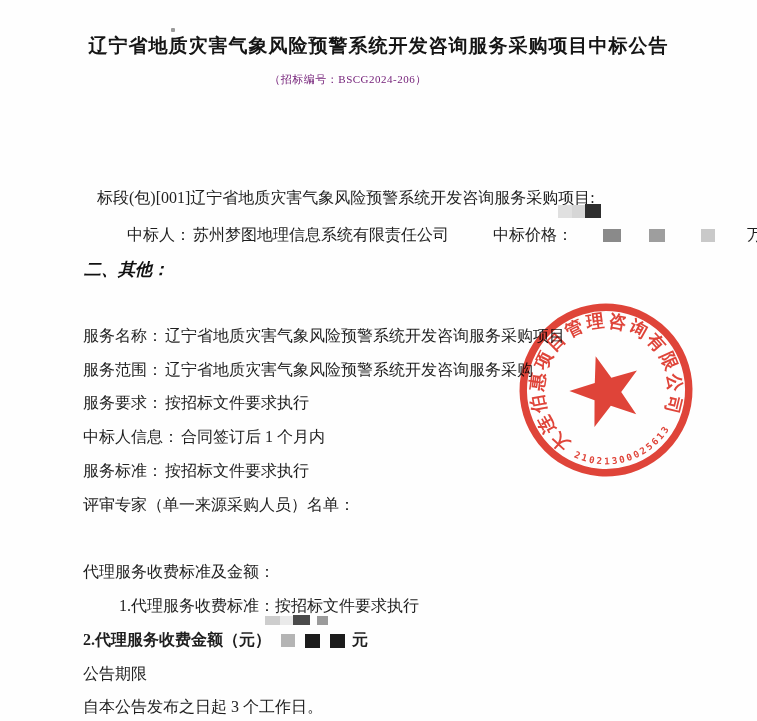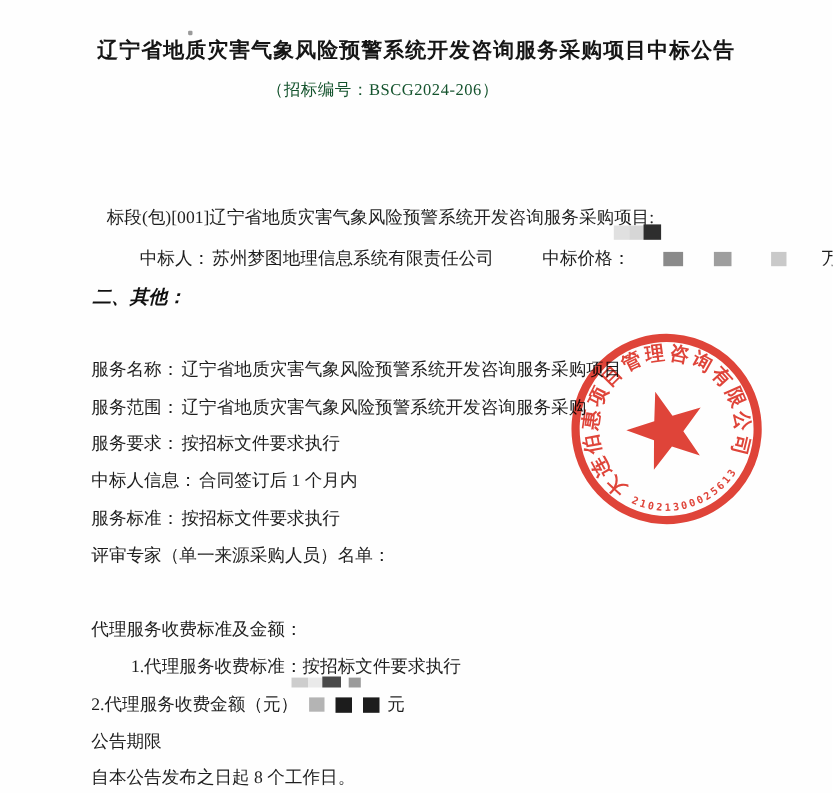--- a/index.html
+++ b/index.html
@@ -2,21 +2,21 @@
 <html><head>
 <meta charset="utf-8">
 <style>
   html,body{margin:0;padding:0;background:#ffffff;}
   .page{
     position:relative;width:757px;height:721px;background:#fefefe;
     font-family:"Liberation Serif","DejaVu Serif",serif;color:#1e1e1e;overflow:hidden;
   }
   .abs{position:absolute;white-space:nowrap;}
   .title{top:33px;left:0;width:757px;text-align:center;font-size:19px;font-weight:700;letter-spacing:1px;color:#151515;}
-  .subtitle{top:72px;left:0;width:696px;text-align:center;font-size:15px;letter-spacing:.5px;color:#14532d;}
+  .subtitle{top:72px;left:0;width:696px;text-align:center;font-size:11px;letter-spacing:.5px;color:#701a75;}
   .sec-heading{font-size:17px;font-weight:700;font-family:"Liberation Sans","DejaVu Sans",sans-serif;color:#111;}
   .body-line{font-size:16px;}
   .flexline{display:flex;align-items:center;}
   .label{margin-right:2px;}
   .sq{display:inline-block;}
   .redact{position:absolute;display:flex;align-items:flex-end;}
   .speck{position:absolute;left:171px;top:28px;width:4px;height:4px;background:#9a9a9a;border-radius:1px;}
   .seal{position:absolute;left:513px;top:297px;width:186px;height:186px;opacity:.9;mix-blend-mode:multiply;}
 </style>
 </head>
@@ -74,30 +74,30 @@
   <div class="abs body-line" style="top:562px;left:83px;">代理服务收费标准及金额：</div>
   <div class="abs body-line" style="top:596px;left:83px;margin-left:36px;">1.代理服务收费标准：按招标文件要求执行</div>
 
   <div class="redact" style="top:615px;left:265px;">
     <span class="sq" style="width:15px;height:9px;background:#cdcdcd;"></span>
     <span class="sq" style="width:13px;height:9px;background:#eaeaea;"></span>
     <span class="sq" style="width:17px;height:10px;background:#4a4a4a;"></span>
     <span class="sq" style="width:11px;height:9px;background:#9b9b9b;margin-left:7px;"></span>
   </div>
 
-  <div class="abs body-line flexline" style="top:630px;left:83px;">
+  <div class="abs body-line flexline" style="top:630px;left:83px;font-weight:bold;">
     <span class="label">2.代理服务收费金额（元）</span>
     <span class="sq" style="width:14px;height:13px;background:#b4b4b4;margin-left:8px;"></span>
     <span class="sq" style="width:15px;height:14px;background:#1c1c1c;margin-left:10px;"></span>
     <span class="sq" style="width:15px;height:14px;background:#1c1c1c;margin-left:10px;"></span>
     <span style="margin-left:7px;">元</span>
   </div>
 
   <div class="abs body-line" style="top:664px;left:83px;">公告期限</div>
-  <div class="abs body-line" style="top:697px;left:83px;">自本公告发布之日起 8 个工作日。</div>
+  <div class="abs body-line" style="top:697px;left:83px;">自本公告发布之日起 3 个工作日。</div>
 
   <svg class="seal" viewBox="0 0 200 200" aria-hidden="true">
     <g transform="rotate(-17 100 100)" fill="none">
       <circle cx="100" cy="100" r="89" stroke="#dd2f23" stroke-width="8"></circle>
       <path id="sealNameArc" d="M 43 137 A 68 68 0 1 1 157 137"></path>
       <path id="sealNumArc" d="M 29.4 137.6 A 80 80 0 0 0 170.6 137.6"></path>
       <polygon fill="#dd2f23" points="100,62 109.3,89.2 138,89.6 115,106.9 123.5,134.4 100,117.8 76.5,134.4 85,106.9 62,89.6 90.7,89.2"></polygon>
       <text font-size="19" font-weight="bold" fill="#dd2f23" letter-spacing="3" font-family="Liberation Serif, DejaVu Serif, serif">
         <textPath href="#sealNameArc" startOffset="50%" text-anchor="middle">大连伯惠项目管理咨询有限公司</textPath>
       </text>

